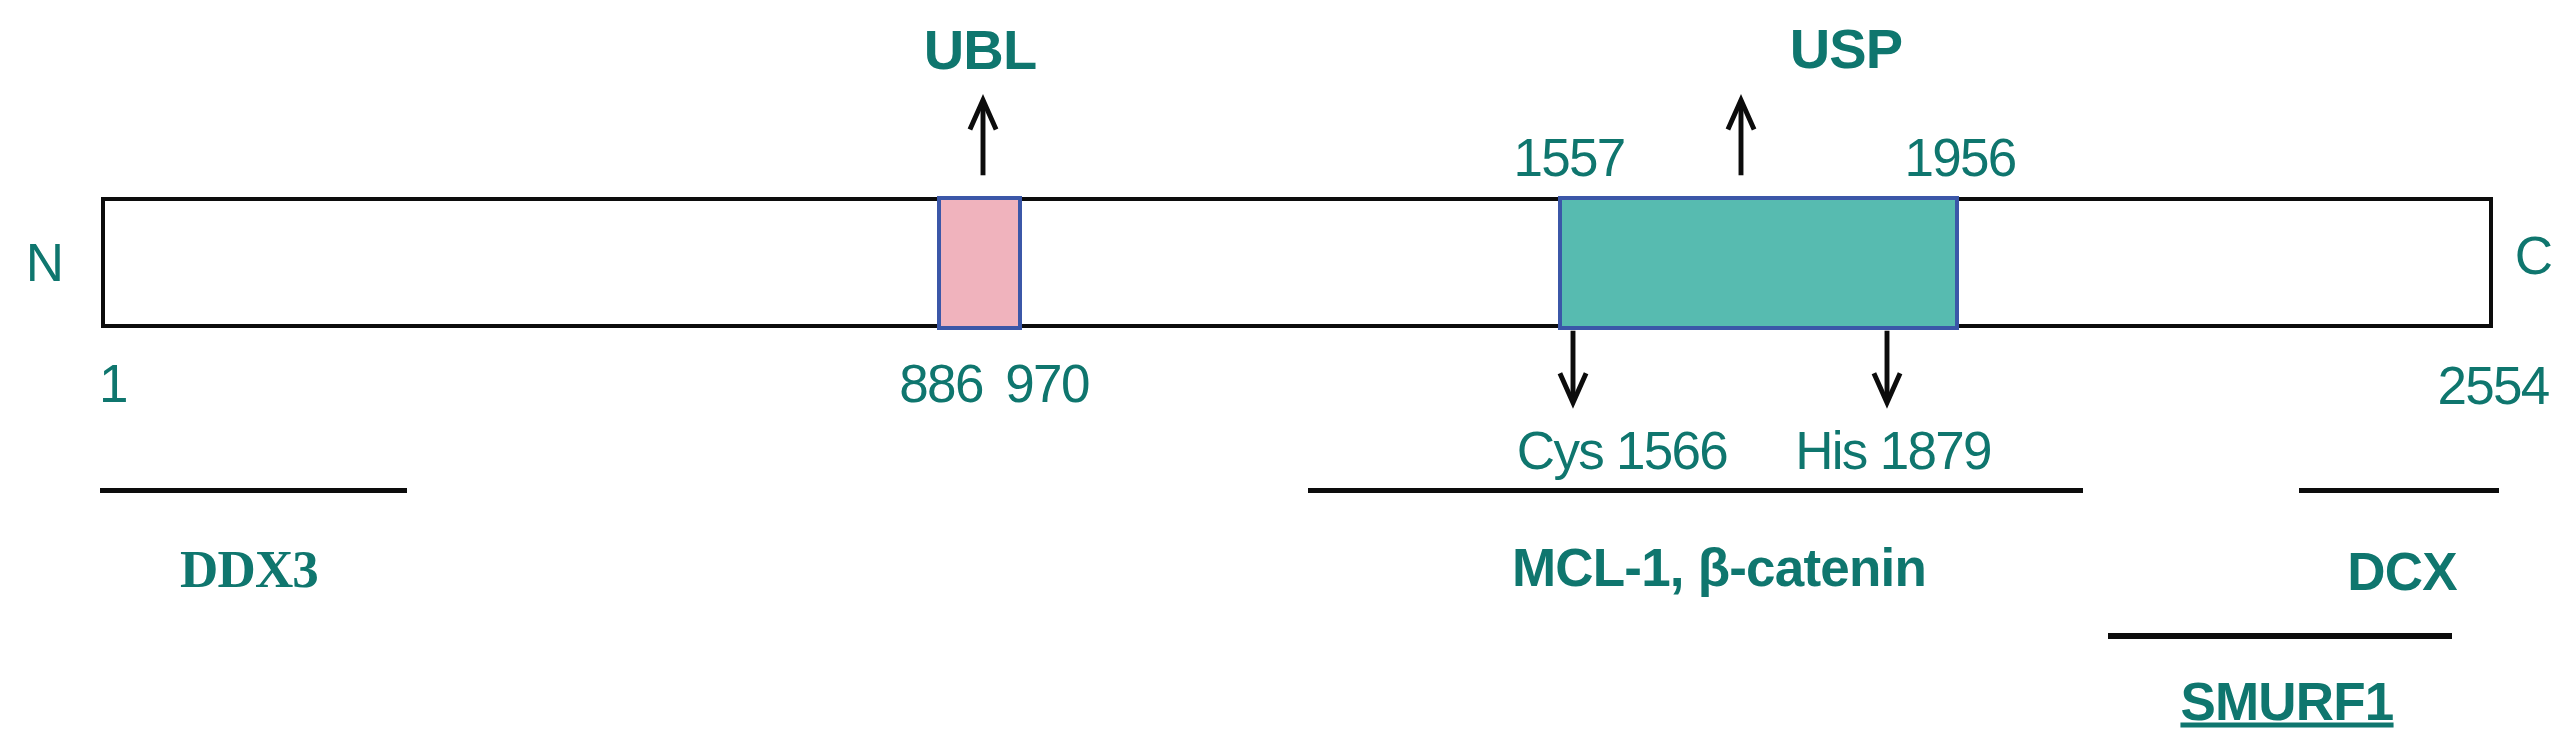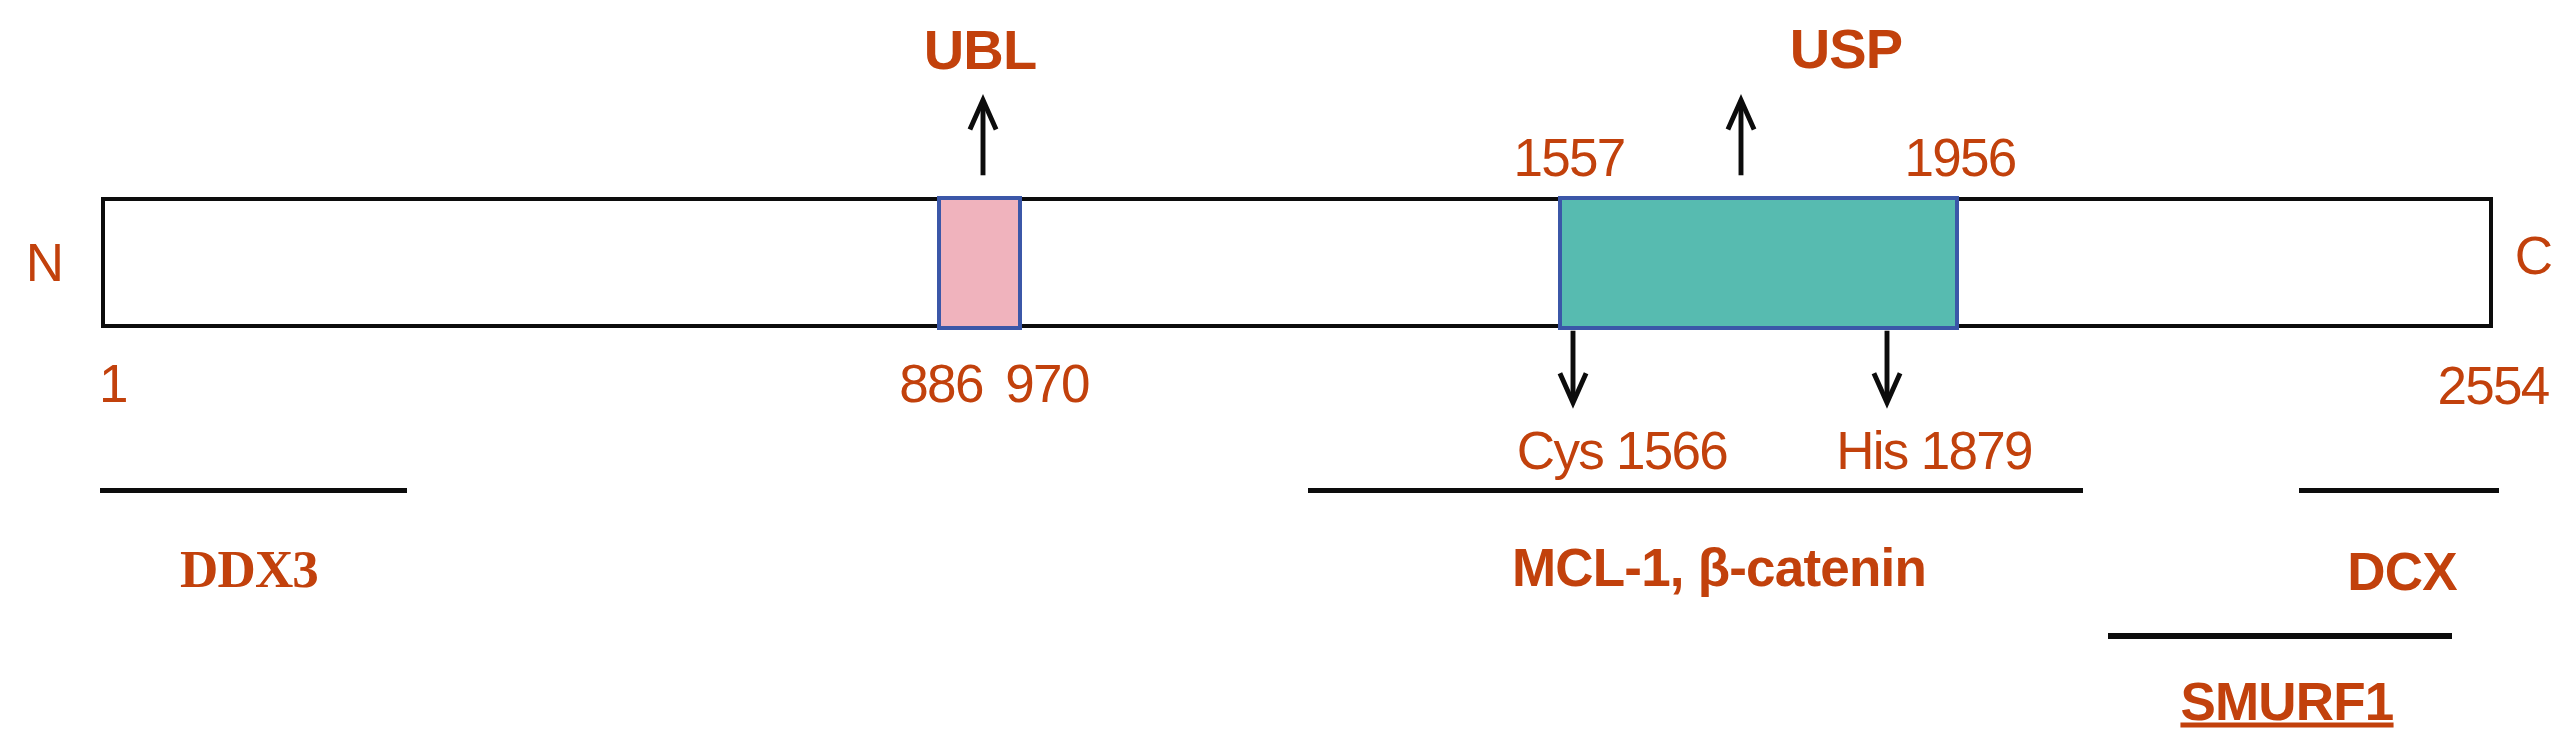--- a/index.html
+++ b/index.html
@@ -12,21 +12,21 @@
     color: #0c0c0c;
     overflow: hidden;
   }
   .label {
     position: absolute;
     transform: translate(-50%, -50%);
     white-space: nowrap;
     font-size: 53px;
     letter-spacing: -1.7px;
     line-height: 1;
-    color: #c2410c;
+    color: #0f766e;
   }
   .label.bold { font-weight: bold; letter-spacing: -0.8px; }
   .label.title { font-size: 56px; font-weight: bold; letter-spacing: -0.8px; }
   .bar {
     position: absolute;
     left: 101px; top: 197px;
     width: 2392px; height: 131px;
     background: #ffffff;
     border: 4.1px solid #0c0c0c;
     box-sizing: border-box;
@@ -86,21 +86,21 @@
   <svg class="arrow" style="left:1555px; top:330px;" width="36" height="80" viewBox="0 0 44 96">
     <line x1="22" y1="0" x2="22" y2="86" stroke="#0c0c0c" stroke-width="6"></line>
     <polyline points="6,52 22,88 38,52" fill="none" stroke="#0c0c0c" stroke-width="6"></polyline>
   </svg>
   <svg class="arrow" style="left:1869px; top:330px;" width="36" height="80" viewBox="0 0 44 96">
     <line x1="22" y1="0" x2="22" y2="86" stroke="#0c0c0c" stroke-width="6"></line>
     <polyline points="6,52 22,88 38,52" fill="none" stroke="#0c0c0c" stroke-width="6"></polyline>
   </svg>
 
   <div class="label" style="left:1582px; top:450px;margin-left:40px;">Cys 1566</div>
-  <div class="label" style="left:1893px; top:450px;margin-left:41px;">His 1879</div>
+  <div class="label" style="left:1893px; top:450px;">His 1879</div>
 
   <div class="underline ul-ddx3"></div>
   <div class="underline ul-mcl"></div>
   <div class="underline ul-dcx"></div>
   <div class="underline ul-smurf1"></div>
 
   <div class="label bold" style="left:249px; top:569px;font-family:Liberation Serif, serif;">DDX3</div>
   <div class="label bold" style="left:1719px; top:567px;">MCL-1, β-catenin</div>
   <div class="label bold" style="left:2402px; top:571px;text-align:right;">DCX</div>
   <div class="label bold" style="left:2287px; top:701px;text-decoration:underline;">SMURF1</div>

